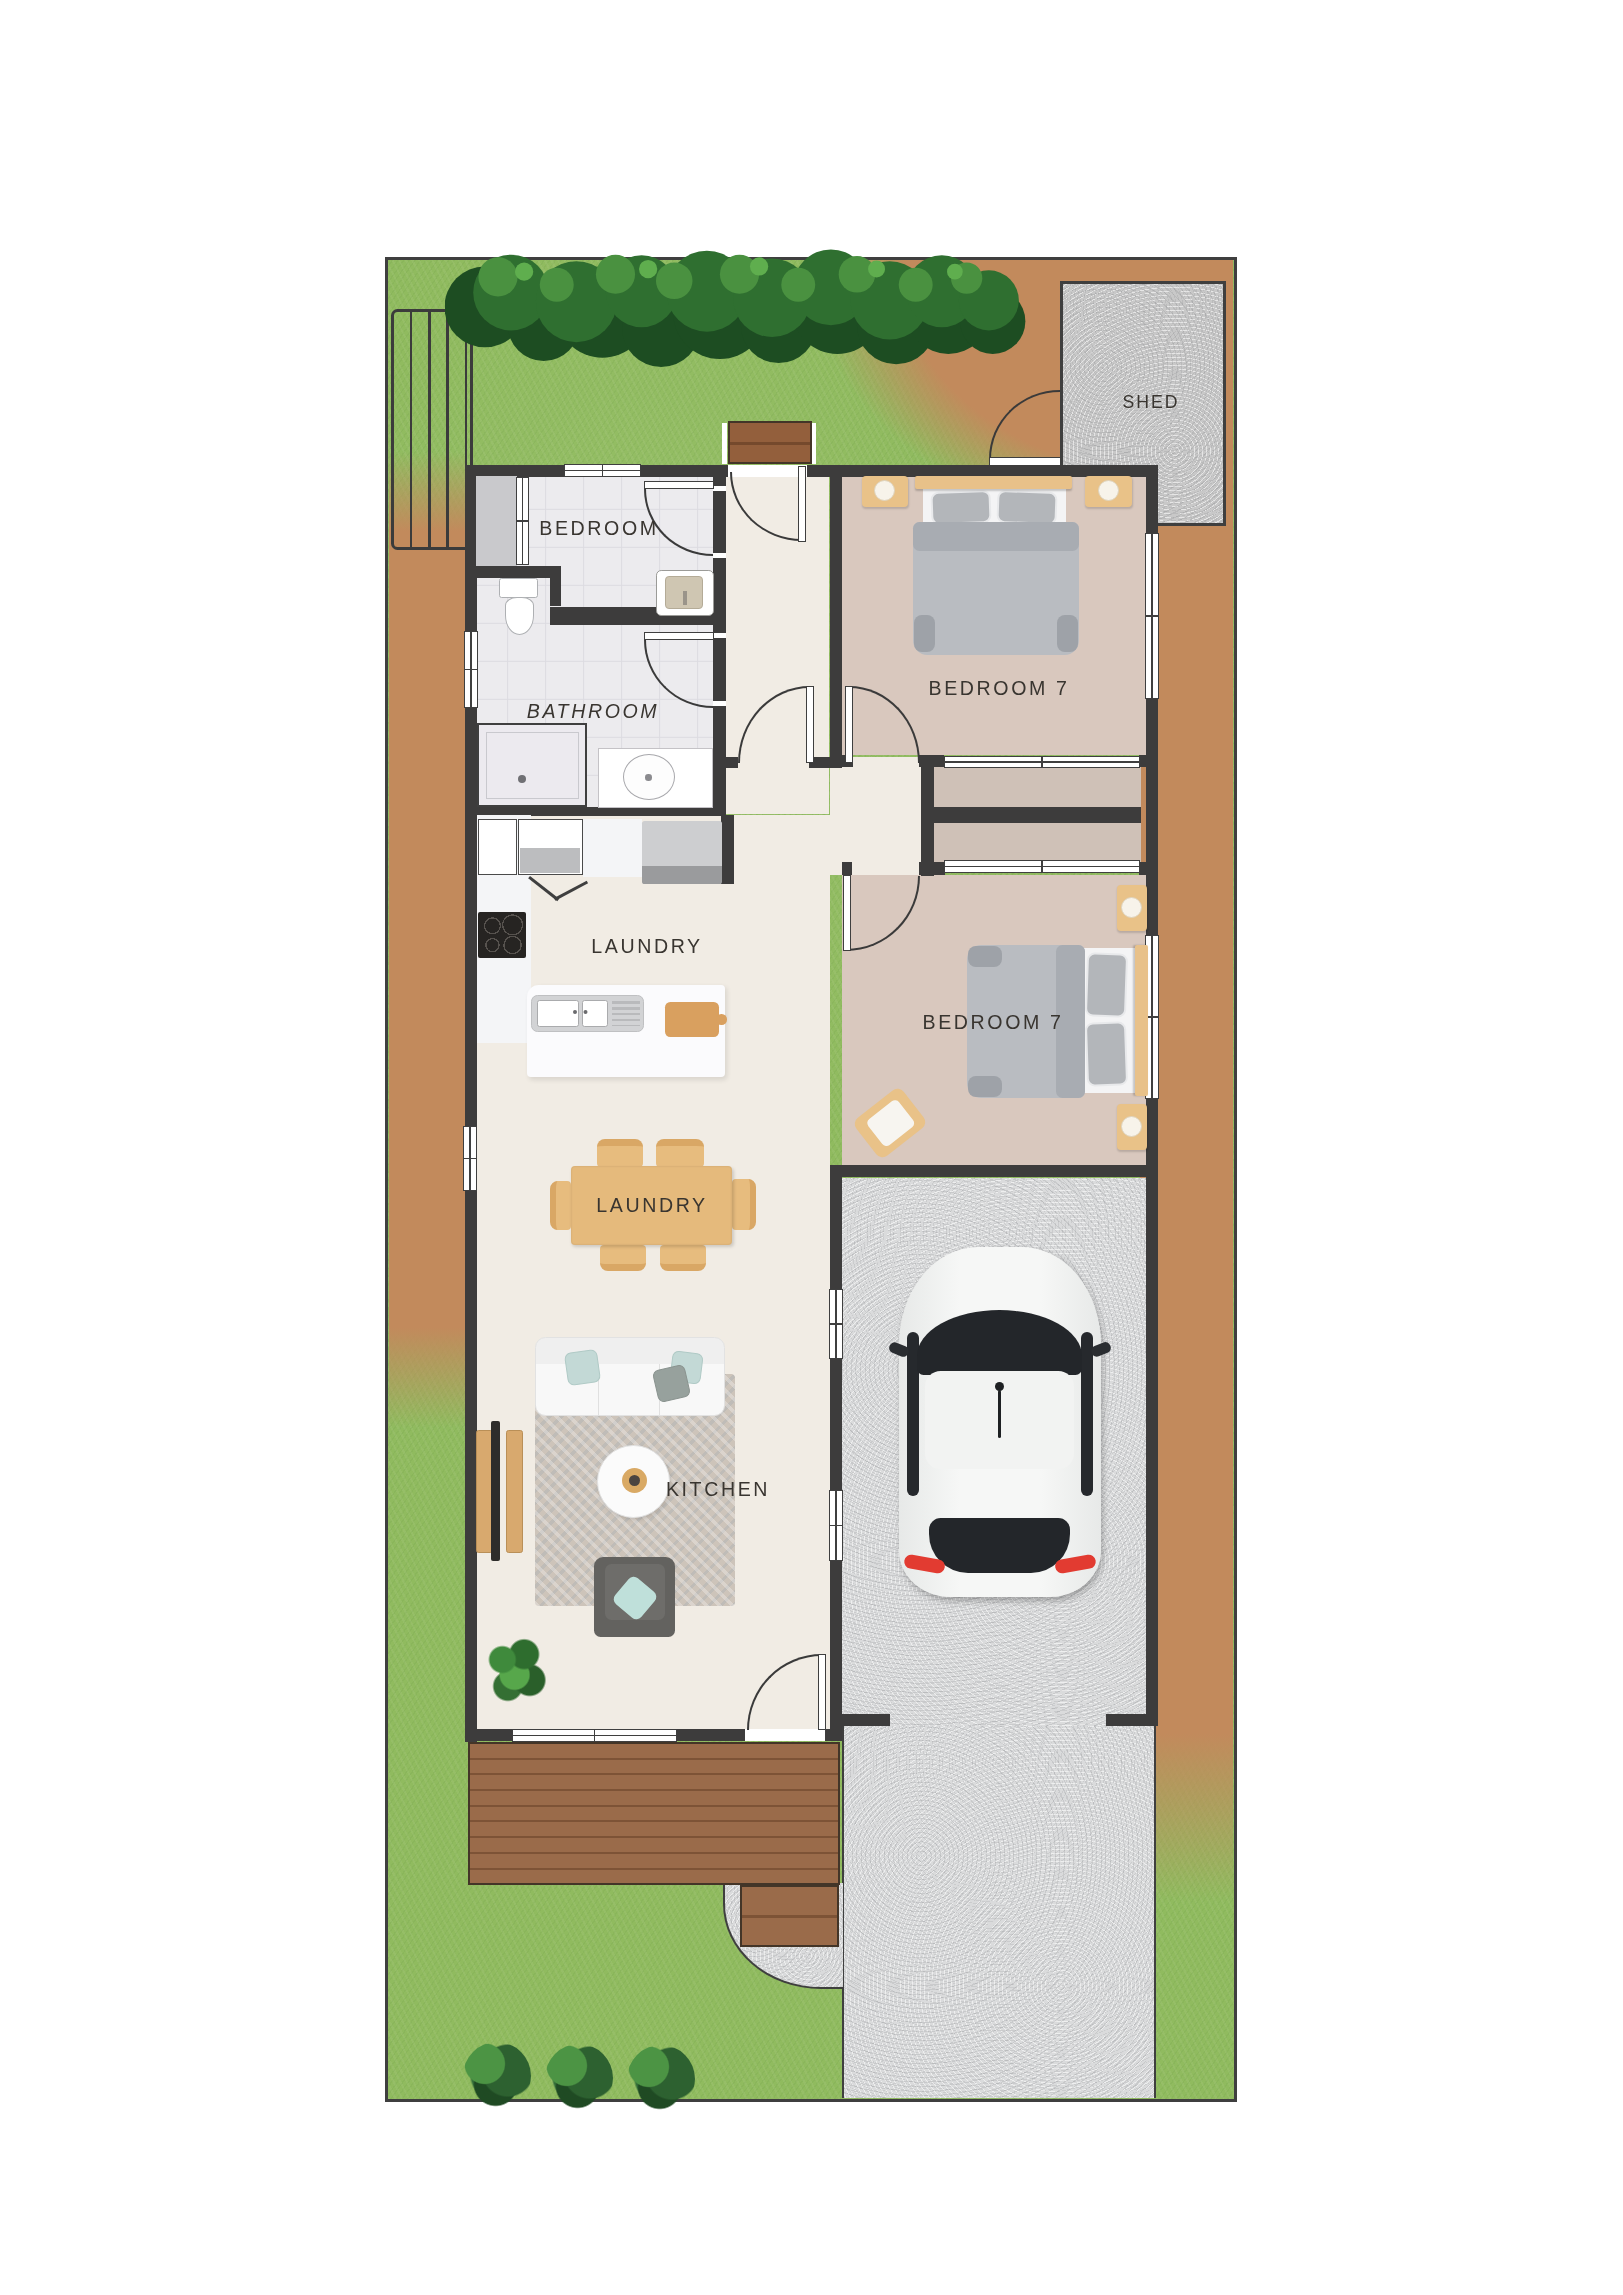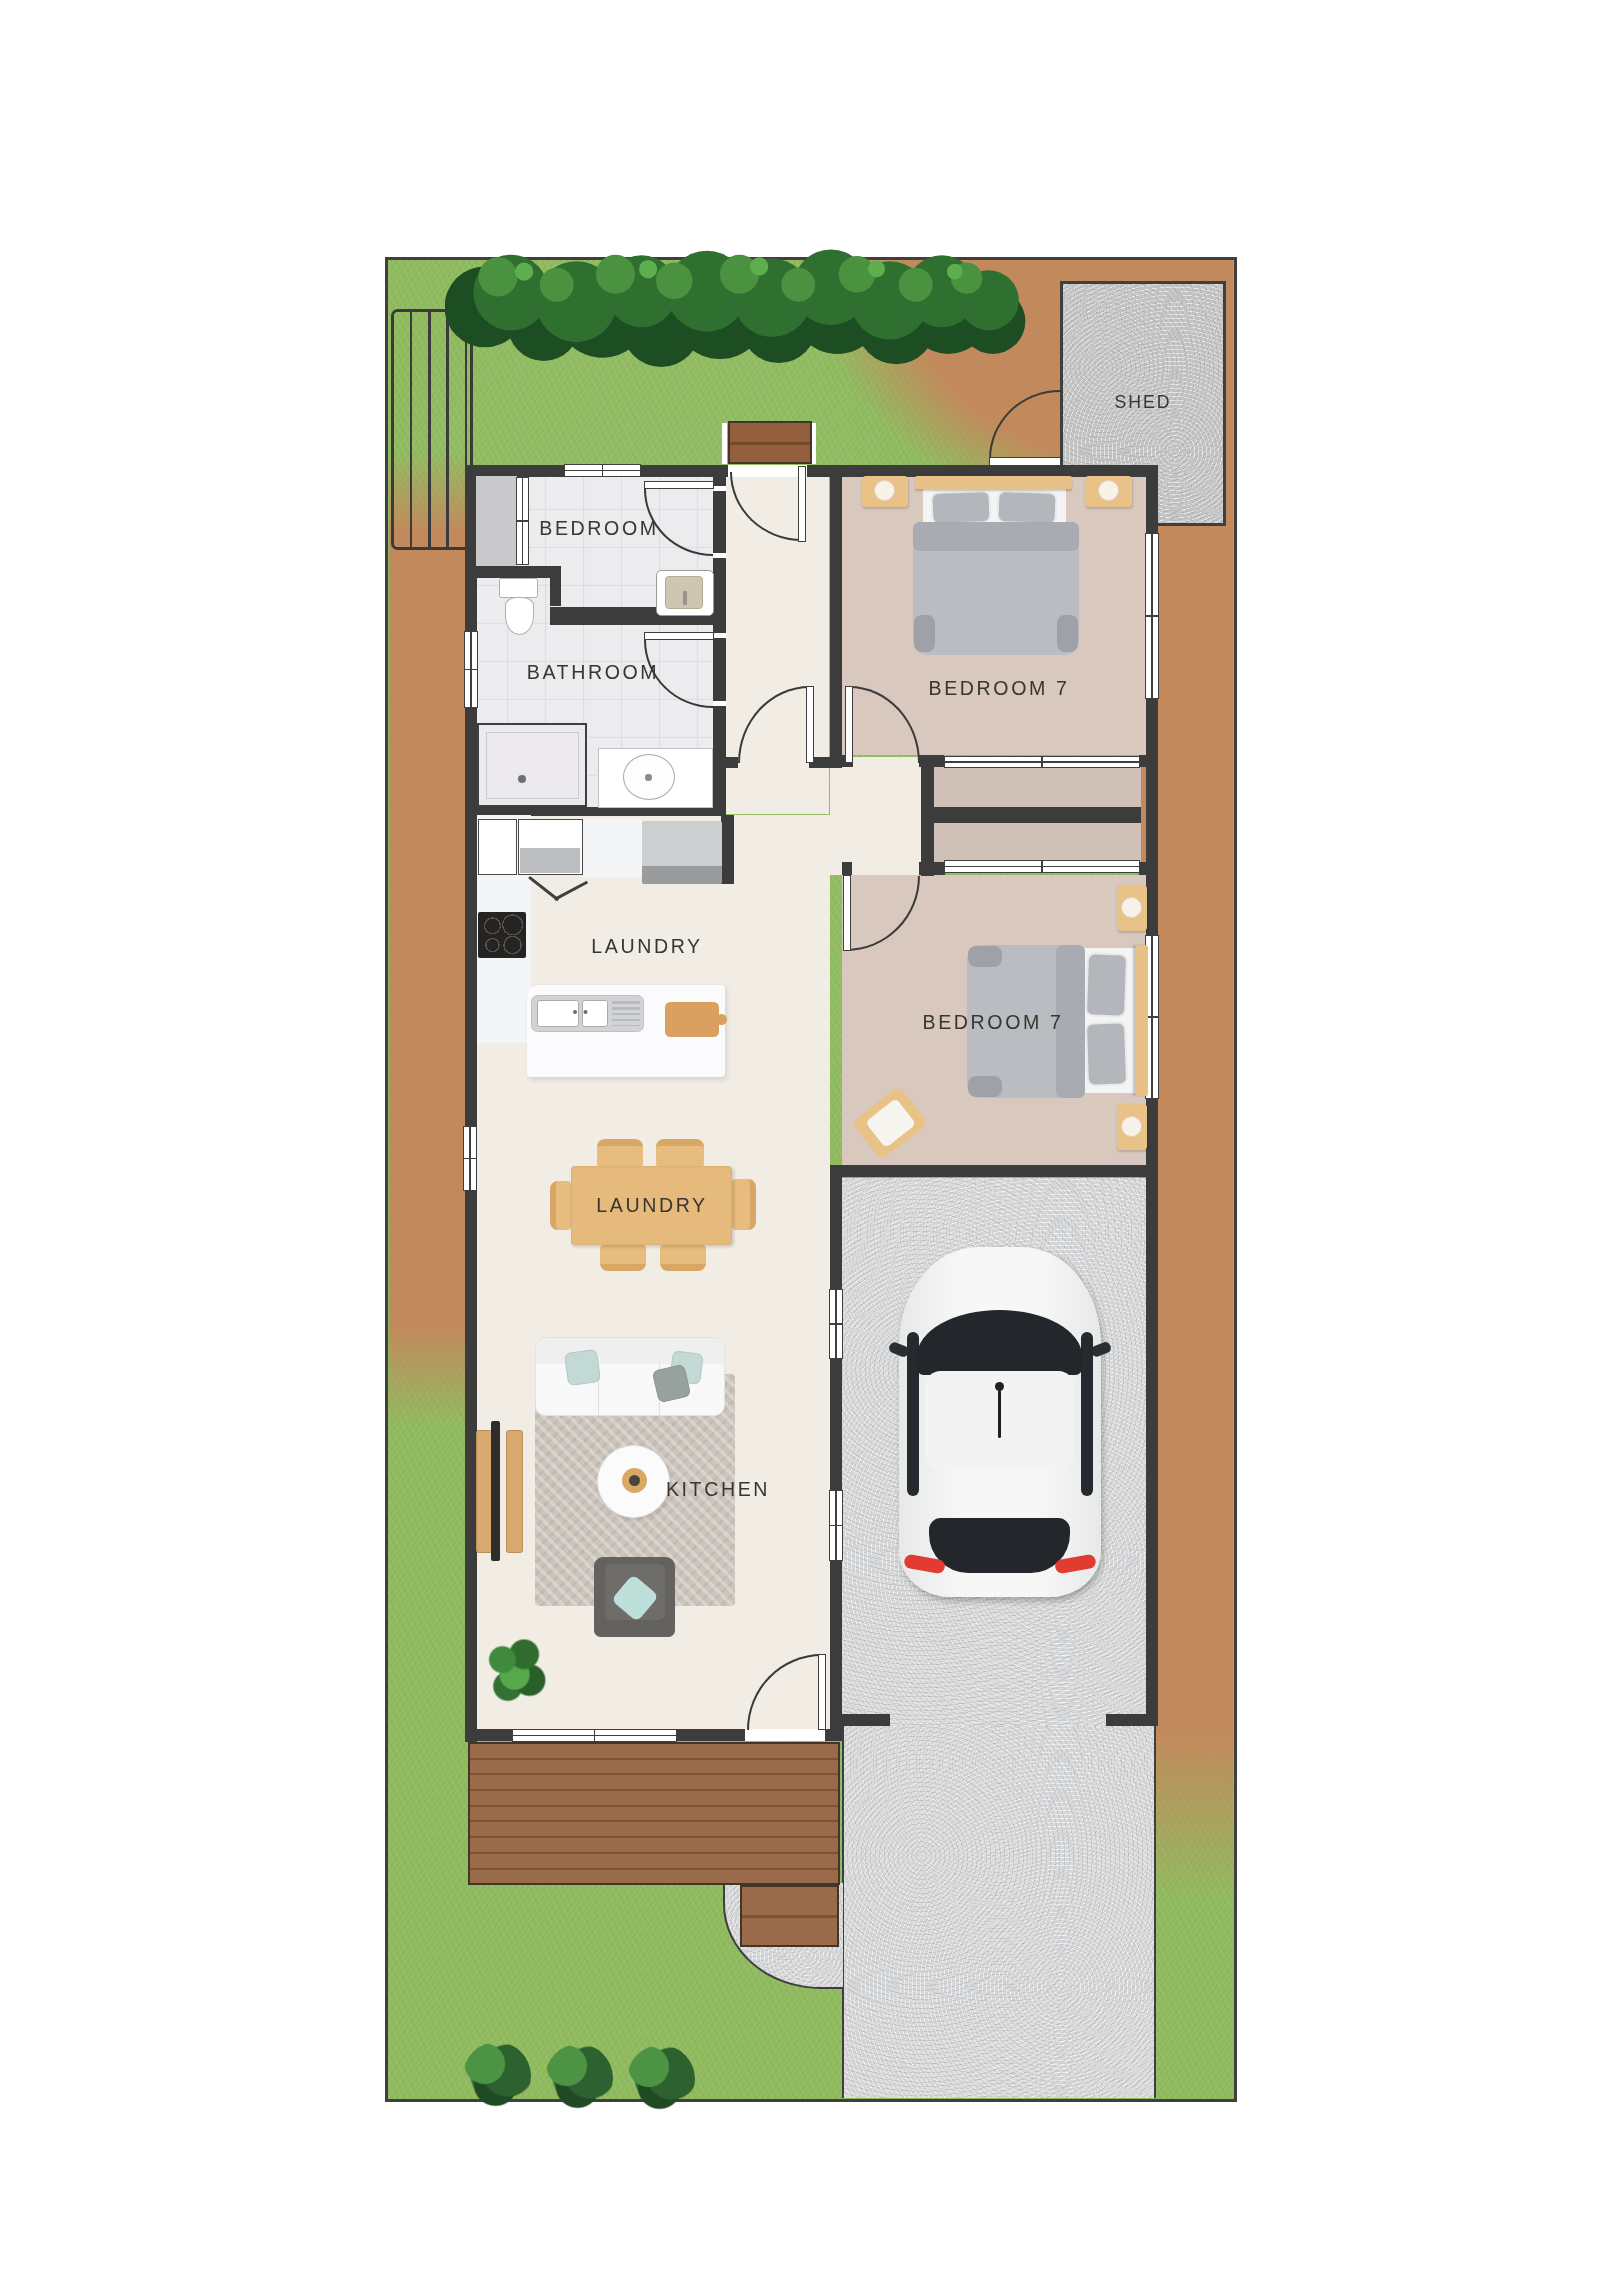--- a/index.html
+++ b/index.html
@@ -38,21 +38,21 @@
   .leaf{background:#fff;border:1.3px solid #3f3f3f;}
   .jamb{background:#fff;}
   .arc{border:2px solid #3a3a3a;background:transparent;}
   .arc-tl{border-right:none;border-bottom:none;border-top-left-radius:100% 100%;}
   .arc-tr{border-left:none;border-bottom:none;border-top-right-radius:100% 100%;}
   .arc-bl{border-right:none;border-top:none;border-bottom-left-radius:100% 100%;}
   .arc-br{border-left:none;border-top:none;border-bottom-right-radius:100% 100%;}
   
   .lbl{transform:translate(-50%,-50%);font-size:19.6px;font-weight:500;letter-spacing:2.6px;
        color:#393530;white-space:nowrap;}
-  .lbl-sm{font-size:17.7px;letter-spacing:2px;}
+  .lbl-sm{font-size:17.7px;letter-spacing:2px;margin-left:8px;}
   
   .tan{background:#e5ba7c;}
   .chair{background:#e7bc7e;border-radius:5.2px;}
   .nstand{background:#e9c288;border-radius:3.9px;box-shadow:0.7px 1.3px 2px rgba(0,0,0,.15);}
   .lamp{background:#f7f3ea;border-radius:50%;border:1.3px solid #ded3bd;}
   .pillow{background:#b3b6ba;border:2px solid #e8e9eb;border-radius:7.9px;}
   .bush{border-radius:50%;background:
     radial-gradient(circle at 32% 32%, #4c9444 0 30%, transparent 32%),
     radial-gradient(circle at 66% 42%, #2d6130 0 42%, transparent 45%),
     radial-gradient(circle at 48% 62%, #1f4a23 0 38%, transparent 41%),
@@ -332,21 +332,21 @@
     <div class="a" style="left:156px;top:310px;width:41px;height:14.4px;background:#e23b31;border-radius:7.9px;transform:rotate(-10deg);"></div>
     <div class="a" style="left:96px;top:135px;width:9.2px;height:9.2px;background:#1e2023;border-radius:50%;"></div>
     <div class="a" style="left:99px;top:143px;width:3.3px;height:48px;background:#1e2023;border-radius:2px;"></div>
   </div>
 
   <div class="a bush" style="left:463px;top:2042px;width:68px;height:68px;"></div>
   <div class="a bush" style="left:545px;top:2044px;width:68px;height:68px;"></div>
   <div class="a bush" style="left:627px;top:2045px;width:68px;height:68px;"></div>
 
   <div class="a lbl" style="left:599px;top:528px;">BEDROOM</div>
-  <div class="a lbl" style="left:593px;top:672px;">BATHROOM</div>
+  <div class="a lbl" style="left:593px;top:711px;font-style:italic;">BATHROOM</div>
   <div class="a lbl" style="left:647px;top:946px;">LAUNDRY</div>
   <div class="a lbl" style="left:652px;top:1205px;">LAUNDRY</div>
   <div class="a lbl" style="left:718px;top:1489px;">KITCHEN</div>
   <div class="a lbl" style="left:999px;top:688px;">BEDROOM 7</div>
   <div class="a lbl" style="left:993px;top:1022px;">BEDROOM 7</div>
 
 </div>
 
 
 </body></html>

